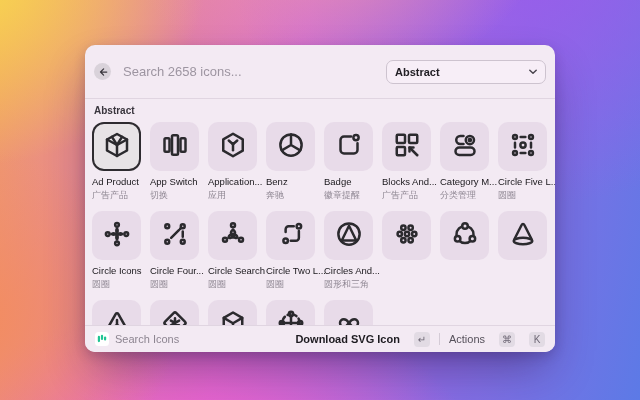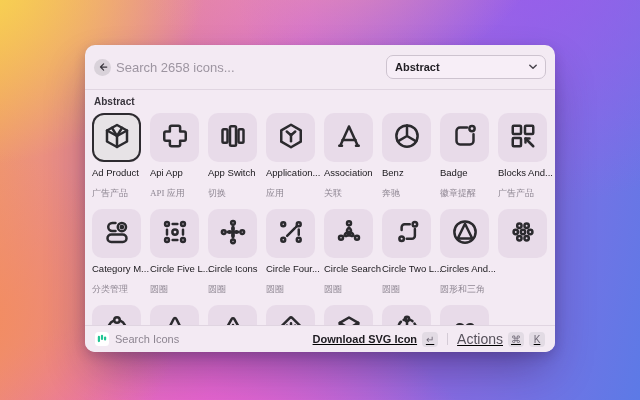--- a/index.html
+++ b/index.html
@@ -14,21 +14,21 @@
       radial-gradient(65% 85% at 83% -10%, rgba(153,92,235,.92) 0%, rgba(153,92,235,0) 72%),
       linear-gradient(105deg, #f29c62 0%, #d86fd2 42%, #8a6ce4 72%, #5c7ae6 100%);
     position:relative;
   }
   .window {
     position:absolute; left:85px; top:45px; width:470px; height:307px;
     background:#f3eaf3; border-radius:10px; overflow:hidden;
     box-shadow:0 22px 45px -8px rgba(45,20,70,.45), 0 4px 12px rgba(45,20,70,.2);
   }
   
-  .hdr { height:45px; display:flex; align-items:center; gap:5px; padding:0 9px;
+  .hdr { height:54px; display:flex; align-items:center; gap:12px; padding:0 9px;
          border-bottom:1px solid #e0d5e1; }
   .back-btn { width:17px; height:17px; border-radius:50%; background:#d9d2da; flex:0 0 auto;
               display:flex; align-items:center; justify-content:center; cursor:pointer; }
   .back-btn svg { width:10px; height:10px; stroke:#3a363e; stroke-width:2; fill:none;
                   stroke-linecap:round; stroke-linejoin:round; }
   .search-input { flex:1; border:none; outline:none; background:transparent;
                   font:13px "Liberation Sans", sans-serif; color:#3a363e; }
   .search-input::placeholder { color:#9d95a1; }
   .dropdown { width:160px; height:24px; border:1px solid #cdc3cf; border-radius:7px;
               background:#f7eef7; display:flex; align-items:center; padding:0 8px;
@@ -40,31 +40,31 @@
   .content { padding:4px 7px 0; height:240px; overflow:hidden; }
   .section-label { font-size:10px; font-weight:bold; color:#39353d; margin:2px 0 6px 2px; }
   .grid { display:grid; grid-template-columns:repeat(8, 49px); column-gap:9px; row-gap:9px; }
   .cell { width:49px; }
   .tile { width:49px; height:49px; border-radius:10px; background:#e8dbe9;
           display:flex; align-items:center; justify-content:center; cursor:pointer; }
   .tile.selected { background:#e7e3e6; box-shadow:inset 0 0 0 2px #2e2b30; border-radius:12px; }
   .tile svg { width:30px; height:30px; fill:none; stroke:#2b2a2e; stroke-width:2;
               stroke-linecap:round; stroke-linejoin:round; }
   .name { font-size:9.5px; font-weight:normal; color:#1a181c; margin-top:5px; white-space:nowrap; }
-  .sub  { font-size:9px; color:#8f8793; margin-top:9px; white-space:nowrap;font-family:Liberation Serif, serif; }
+  .sub  { font-size:9px; color:#8f8793; margin-top:2px; white-space:nowrap;font-family:Liberation Serif, serif; }
   
   .ftr { position:absolute; left:0; right:0; bottom:0; height:27px;
          border-top:1px solid #e0d5e1; background:#f3eaf3;
          display:flex; align-items:center; padding:0 10px; gap:6px; }
   .brand { display:flex; align-items:center; gap:6px;text-align:center; }
   .brand-label { font-size:11px; color:#8d8591; }
   .spacer { flex:1; }
-  .ftr-action { display:flex; align-items:center; gap:5px; cursor:pointer;text-decoration:underline; }
+  .ftr-action { display:flex; align-items:center; gap:14px; cursor:pointer; }
   .dl-label { font-size:11px; font-weight:bold; color:#1d1b20; }
-  .actions-label { font-size:14px; color:#55505a; }
+  .actions-label { font-size:11px; color:#55505a; }
   .keycap { min-width:16px; height:15px; padding:0 3px; border-radius:4px; background:#e2dbe4;
             color:#6f6876; font-size:10px; display:flex; align-items:center; justify-content:center; }
   .vdiv { width:1px; height:12px; background:#d4cbd6; margin:0 3px; }
 </style>
 </head>
 <body>
 
 <div class="window">
 
   <div class="hdr">
@@ -91,29 +91,20 @@
                 <path d="M12 3.2 20 7.6v8.8L12 20.8 4 16.4V7.6Z"></path>
                 <path d="M4 7.6 12 12l8-4.4"></path>
                 <path d="M12 12v8.8"></path>
                 <path d="M8 5.5 12 12M16 5.5 12 12"></path>
               </svg></span>
     </div>
     <div class="name">Ad Product</div>
     <div class="sub">广告产品</div>
   </div>
 
-  <div class="cell">
-    <div class="tile">
-      <span class="icon"><svg viewBox="0 0 24 24">
-                <path d="M9.3 3.8h5.4a1.4 1.4 0 0 1 1.4 1.4v3.1h3.1a1.4 1.4 0 0 1 1.4 1.4v4.6a1.4 1.4 0 0 1-1.4 1.4h-3.1v3.1a1.4 1.4 0 0 1-1.4 1.4H9.3a1.4 1.4 0 0 1-1.4-1.4v-3.1H4.8a1.4 1.4 0 0 1-1.4-1.4V9.7a1.4 1.4 0 0 1 1.4-1.4h3.1V5.2a1.4 1.4 0 0 1 1.4-1.4Z"></path>
-              </svg></span>
-    </div>
-    <div class="name">Api App</div>
-    <div class="sub">API 应用</div>
-  </div>
 
   <div class="cell">
     <div class="tile">
       <span class="icon"><svg viewBox="0 0 24 24">
                 <rect x="3.6" y="6.6" width="4" height="10.8" rx="1"></rect>
                 <rect x="9.6" y="4.2" width="4.8" height="15.6" rx="1"></rect>
                 <rect x="16.4" y="6.6" width="4" height="10.8" rx="1"></rect>
               </svg></span>
     </div>
     <div class="name">App Switch</div>
@@ -125,31 +116,20 @@
       <span class="icon"><svg viewBox="0 0 24 24">
                 <path d="M12 3 19.8 7.5v9L12 21 4.2 16.5v-9Z"></path>
                 <path d="M8.6 8.4 12 11.4l3.4-3"></path>
                 <path d="M12 11.4v4.8"></path>
               </svg></span>
     </div>
     <div class="name">Application...</div>
     <div class="sub">应用</div>
   </div>
 
-  <div class="cell">
-    <div class="tile">
-      <span class="icon"><svg viewBox="0 0 24 24">
-                <path d="M12 4.4 5 19.8M12 4.4l7 15.4"></path>
-                <path d="M6.8 15.2h10.4"></path>
-                <path d="M4.2 19.8h2.2M17.6 19.8h2.2"></path>
-              </svg></span>
-    </div>
-    <div class="name">Association</div>
-    <div class="sub">关联</div>
-  </div>
 
 
   <div class="cell">
     <div class="tile">
       <span class="icon"><svg viewBox="0 0 24 24">
                 <circle cx="12" cy="12" r="8.5"></circle>
                 <path d="M12 3.5V12M12 12l-7.36 4.25M12 12l7.36 4.25"></path>
               </svg></span>
     </div>
     <div class="name">Benz</div>

